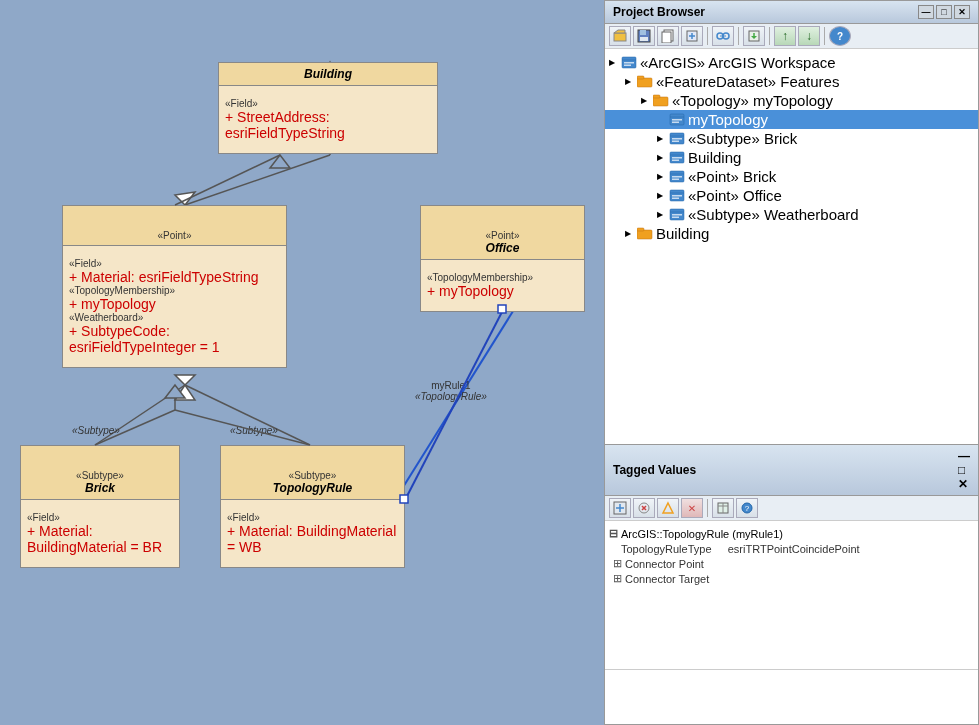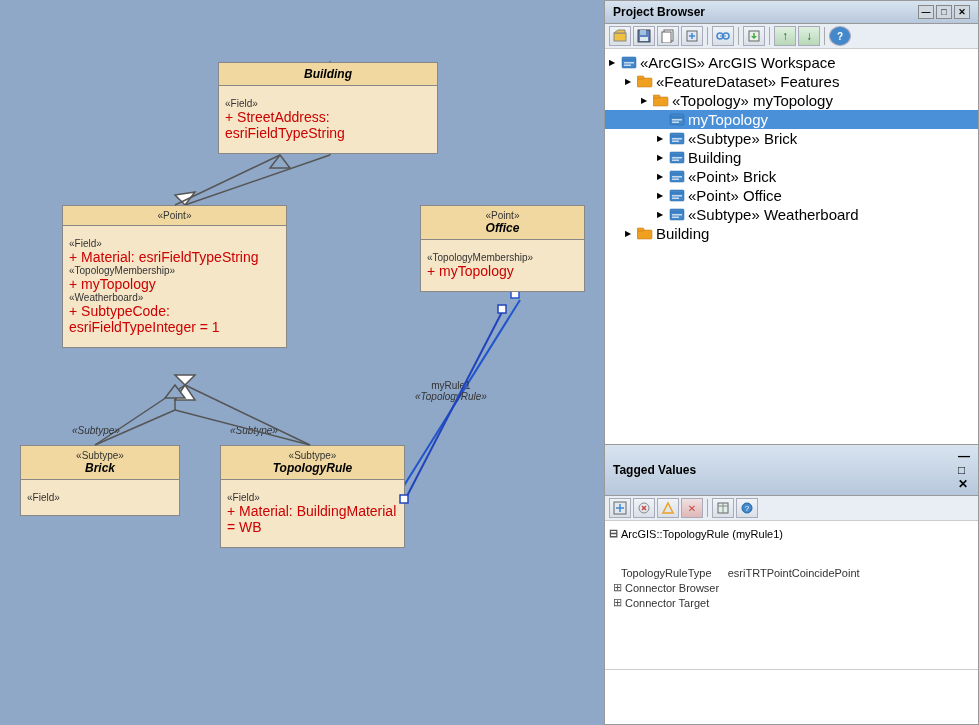--- a/index.html
+++ b/index.html
@@ -34,20 +34,21 @@
       text-align: center;
       padding: 4px 6px;
       font-style: italic;
       font-size: 11px;
     }
     .uml-box-header .stereotype {
       font-style: normal;
       font-size: 10px;
       color: #333;
       display: block;
+      margin-top: 20px;
     }
     .uml-box-header .classname {
       font-style: italic;
       font-weight: bold;
       font-size: 12px;
       display: block;
     }
     .uml-box-body {
       padding: 12px 6px;
       font-size: 10px;
@@ -273,20 +274,21 @@
   <div style="position:absolute; left:72px; top:425px; font-size:10px; font-style:italic; color:#333;">«Subtype»</div>
   <div style="position:absolute; left:230px; top:425px; font-size:10px; font-style:italic; color:#333;">«Subtype»</div>
 
   <div class="uml-box" style="left: 20px; top: 445px; width: 160px;">
     <div class="uml-box-header">
       <span class="stereotype">«Subtype»</span>
       <span class="classname">Brick</span>
     </div>
     <div class="uml-box-body">
       <div class="stereotype-label">«Field»</div>
+      <div class="field-line"><span class="plus">+</span> Material: BuildingMaterial = BR</div>
     </div>
   </div>
 
   <div class="uml-box" style="left: 220px; top: 445px; width: 185px;">
     <div class="uml-box-header">
       <span class="stereotype">«Subtype»</span>
       <span class="classname">TopologyRule</span>
     </div>
     <div class="uml-box-body">
       <div class="stereotype-label">«Field»</div>
@@ -565,27 +567,27 @@
             <text x="7" y="10" text-anchor="middle" font-size="8" fill="white">?</text>
           </svg>
       </div>
     </div>
 
     <div id="tagged-values-content">
       <div class="tv-header-row">
         <span class="tv-expand">⊟</span>
         <span class="tv-label" style="font-weight:normal;">ArcGIS::TopologyRule (myRule1)</span>
       </div>
-      <div class="tv-row" style="padding-left: 16px; margin-top: 24px;">
+      <div class="tv-row" style="padding-left: 16px;">
         <span class="tv-label">TopologyRuleType</span>
         <span class="tv-value">&nbsp;&nbsp;&nbsp;&nbsp;esriTRTPointCoincidePoint</span>
       </div>
       <div class="tv-row" style="padding-left: 8px;">
         <span class="tv-expand">⊞</span>
-        <span class="tv-label">Connector Browser</span>
+        <span class="tv-label">Connector Point</span>
       </div>
       <div class="tv-row" style="padding-left: 8px;">
         <span class="tv-expand">⊞</span>
         <span class="tv-label">Connector Target</span>
       </div>
     </div>
 
     <div id="notes-area"></div>
   </div>
 

